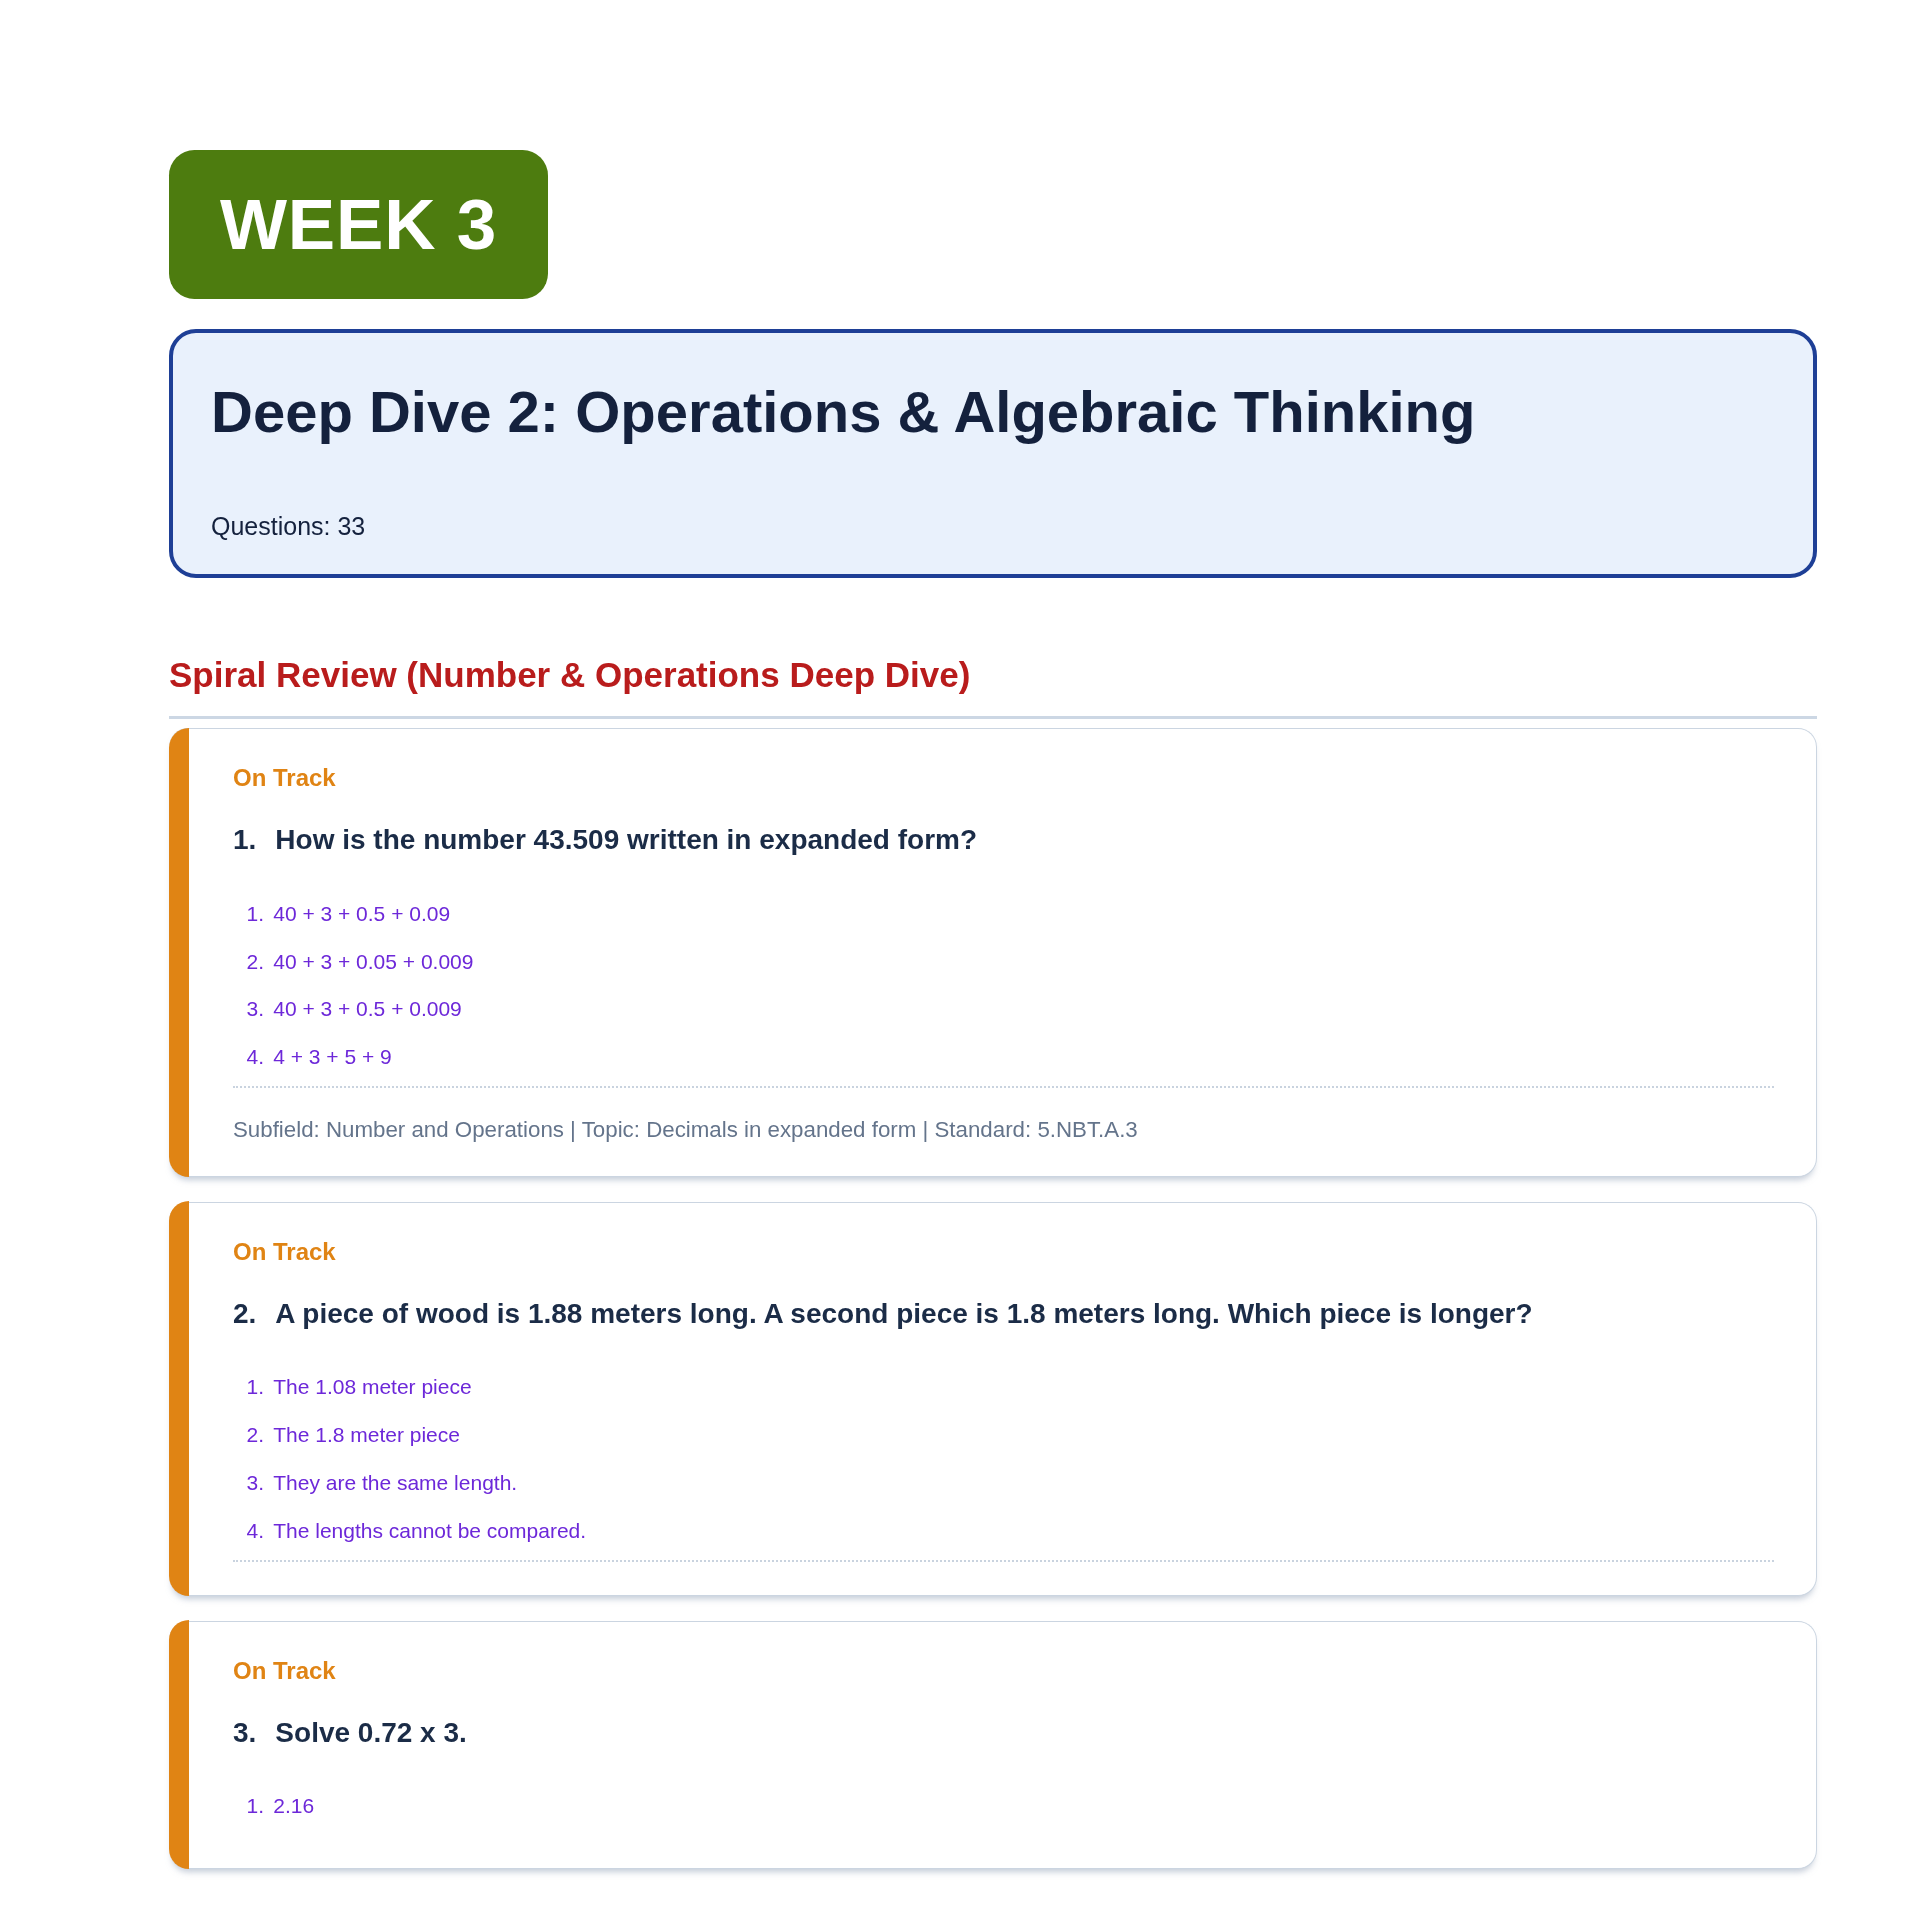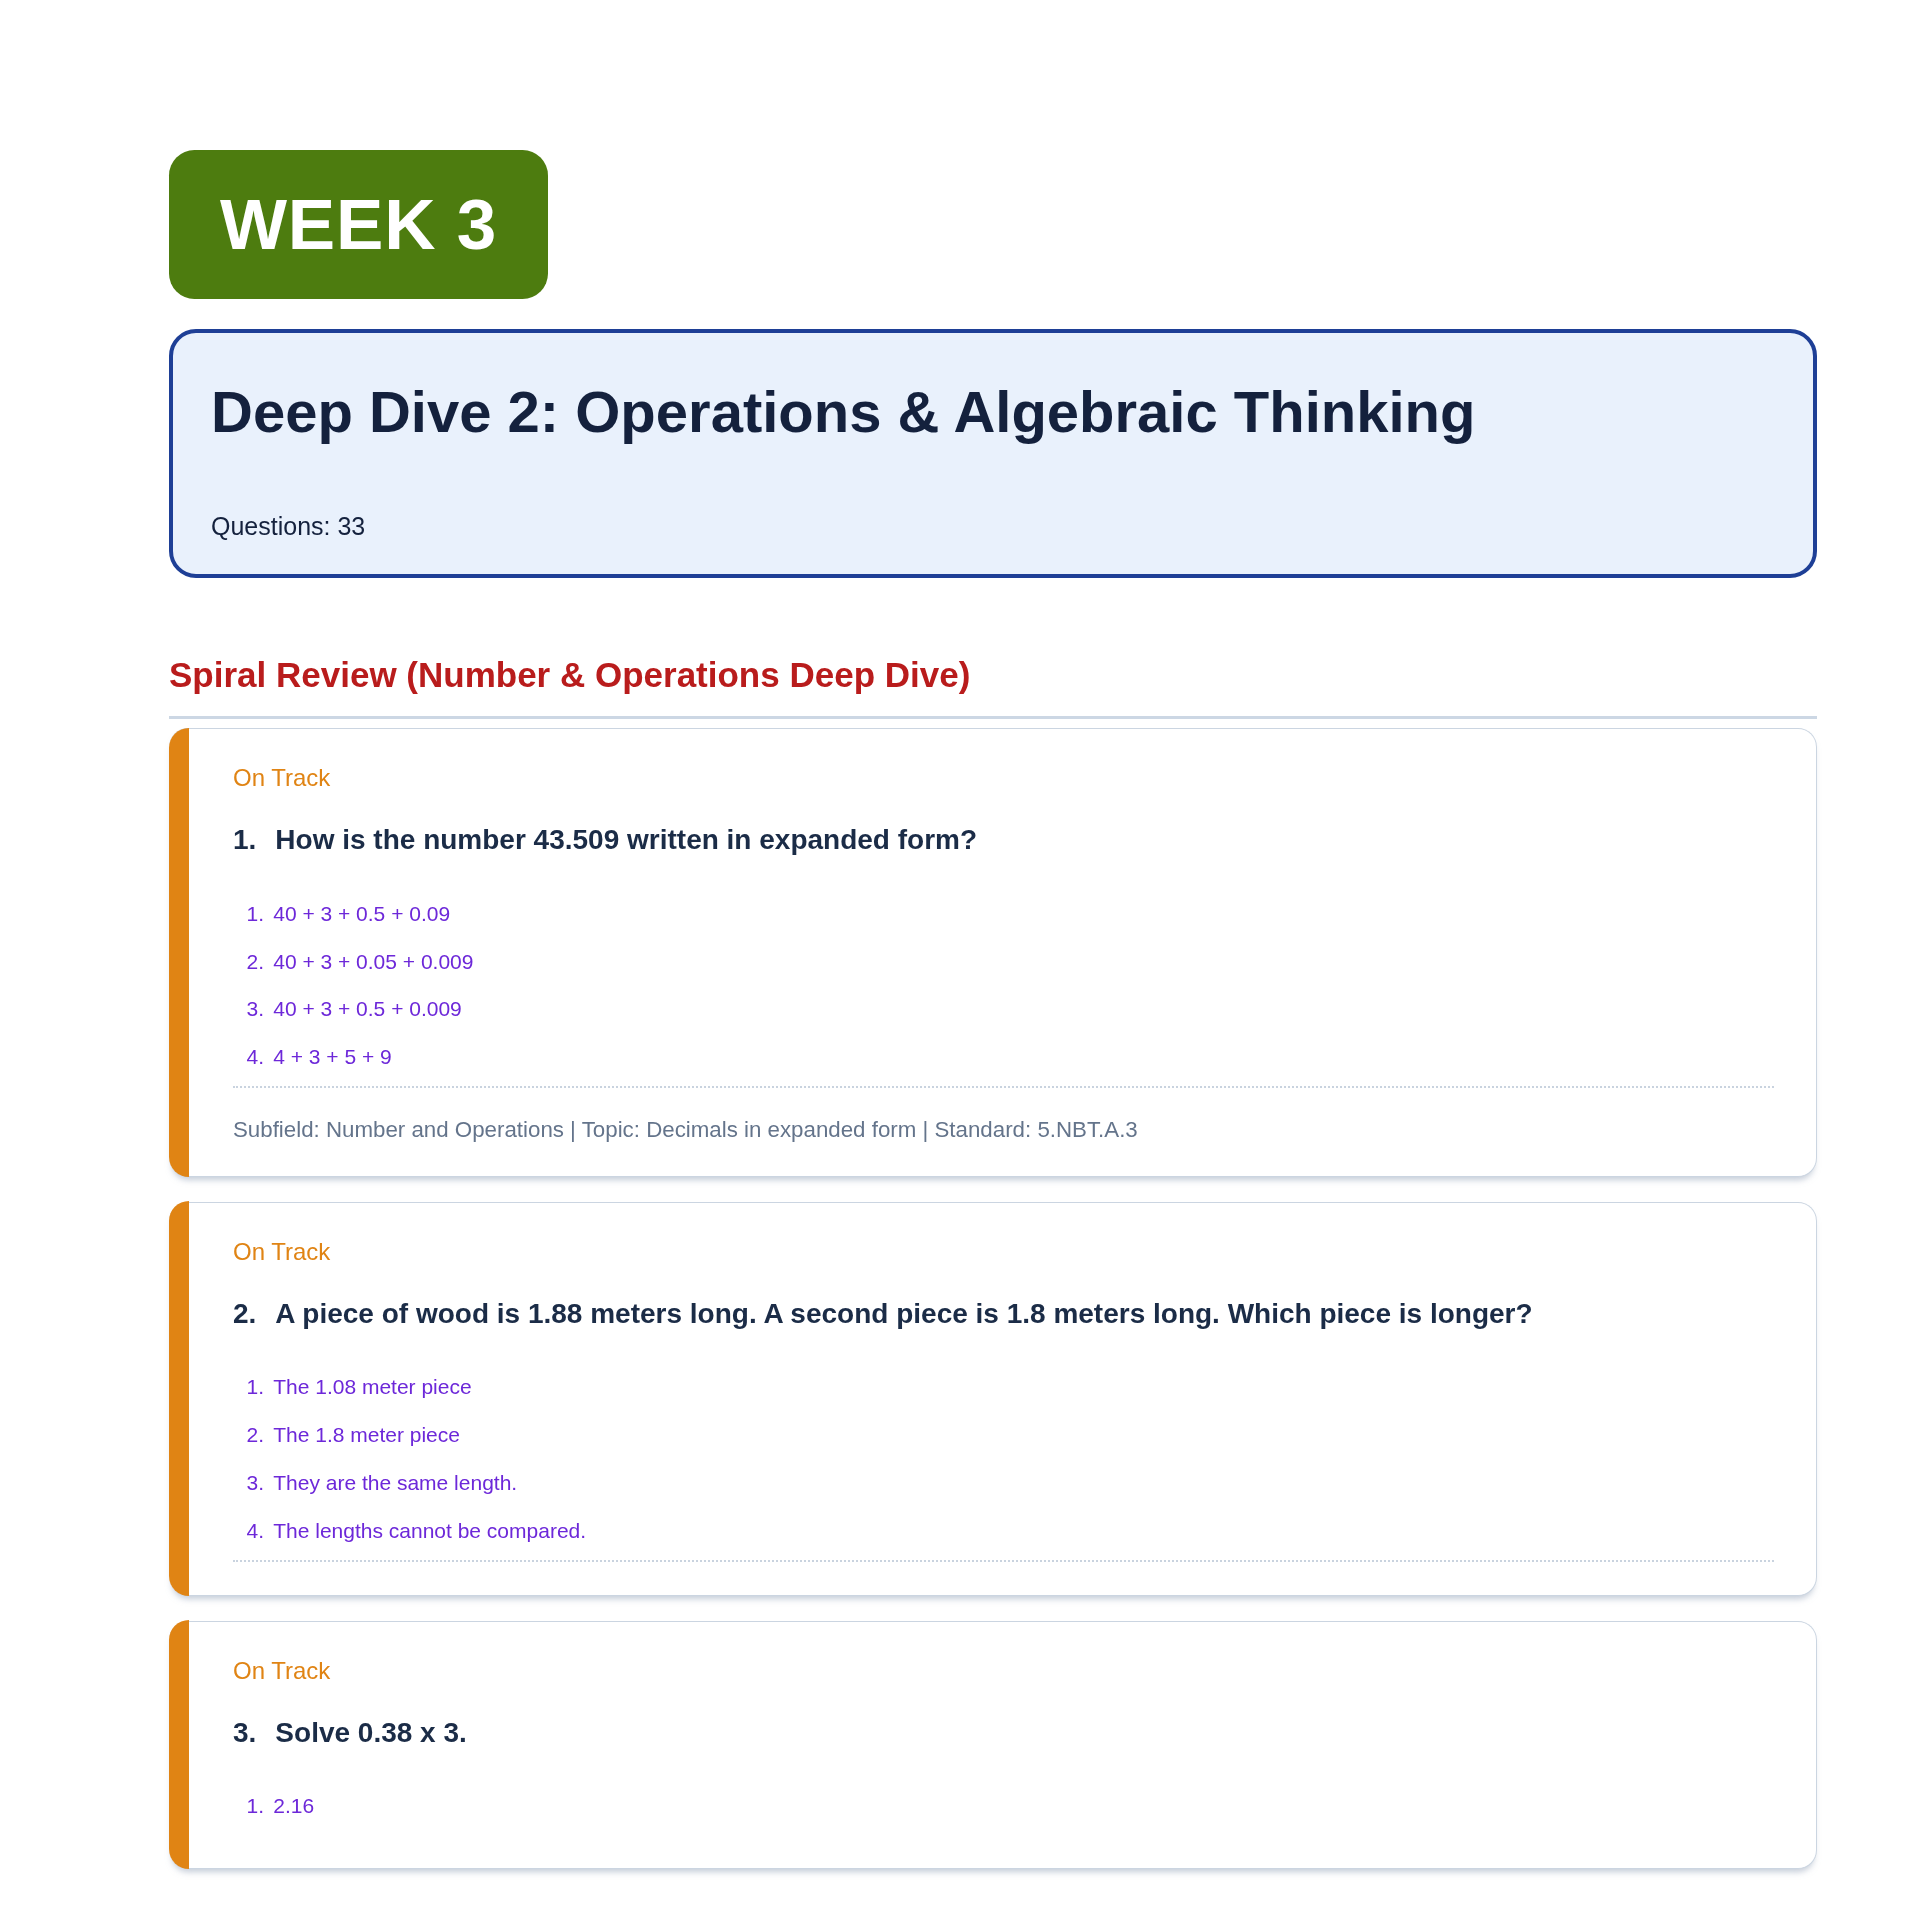--- a/index.html
+++ b/index.html
@@ -82,21 +82,21 @@
   .q-card + .q-card { margin-top: 25px; }
   .accent-bar {
     position: absolute;
     left: 0; top: -1.5px; bottom: -1.5px;
     width: 20px;
     background: #e08414;
     border-radius: 20px 0 0 20px;
   }
   .status {
     font-size: 24px;
-    font-weight: normal;
+    font-weight: bold;
     color: #e08414;
     margin-bottom: 23px;
   }
   .prompt {
     margin: 0;
     font-size: 28px;
     font-weight: bold;
     line-height: 1.8;
     color: #1b2c47;
   }
@@ -168,21 +168,21 @@
       <li><span class="opt-num">4.</span><span>The lengths cannot be compared.</span></li>
     </ol>
     <div class="dashed-rule"></div>
   </article>
 
   
   <article class="q-card">
     <div class="accent-bar"></div>
     <div class="status">On Track</div>
     <h3 class="prompt">
-      <span class="q-num">3.</span><span>Solve 0.38 x 3.</span>
+      <span class="q-num">3.</span><span>Solve 0.72 x 3.</span>
     </h3>
     <ol class="options">
       <li><span class="opt-num">1.</span><span>2.16</span></li>
 
     </ol>
 
   </article>
 
   
 

